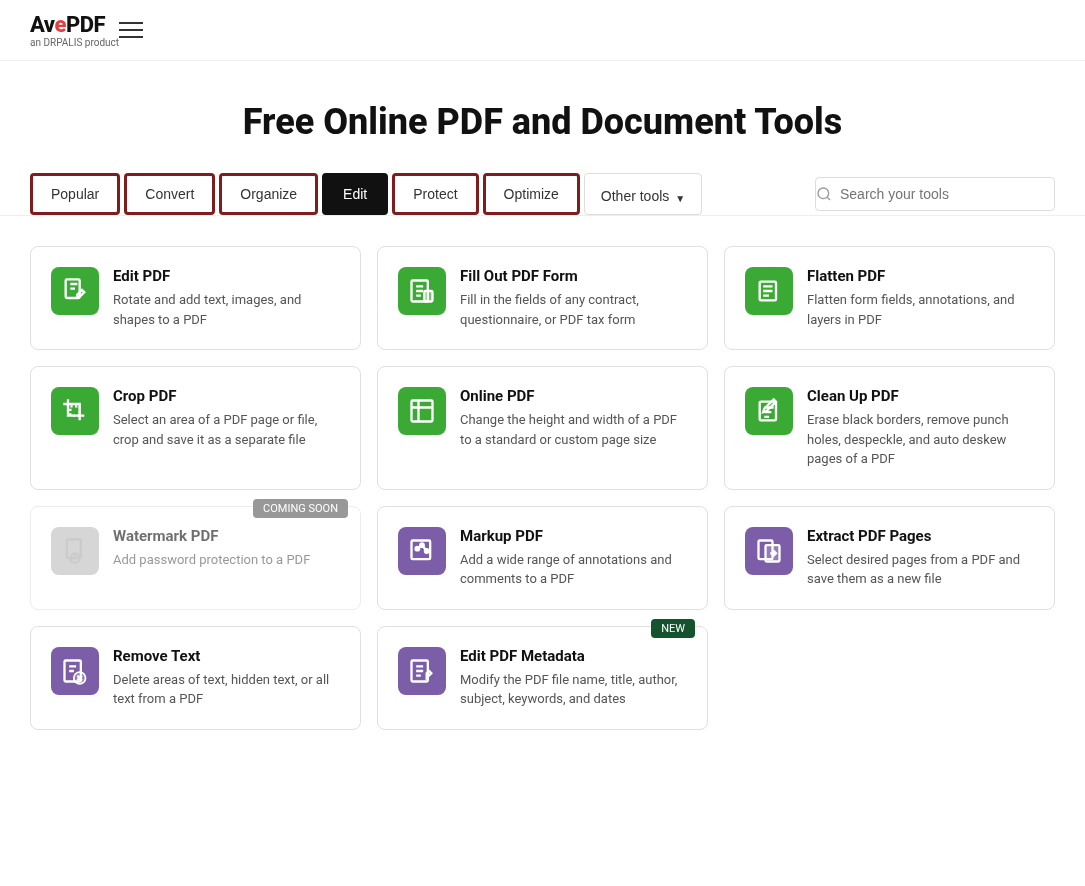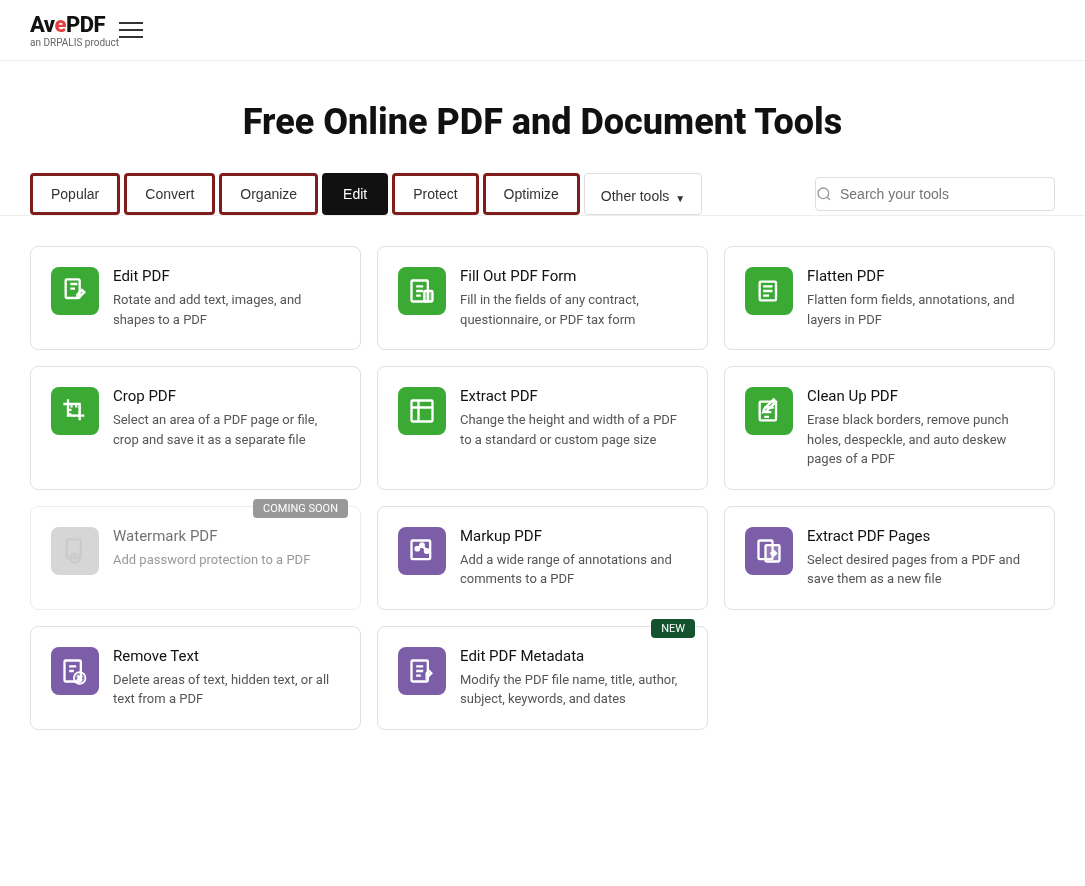--- a/index.html
+++ b/index.html
@@ -143,21 +143,21 @@
       border-radius: 8px;
       flex-shrink: 0;
       display: flex;
       align-items: center;
       justify-content: center;
     }
 
     .card-content { flex: 1; }
     .card-title {
       font-size: 15px;
-      font-weight: 400;
+      font-weight: 700;
       color: #111;
       margin-bottom: 5px;
     }
     .card-desc {
       font-size: 13px;
       color: #555;
       line-height: 1.5;
     }
 
     .badge {
@@ -280,21 +280,21 @@
   </div>
     <div class="card">
 
     <div class="card-icon" style="background:#3aaa35">
       <svg viewBox="0 0 24 24" fill="none" stroke="white" stroke-width="2" width="28" height="28">
           <rect x="3" y="3" width="18" height="18" rx="1"></rect>
           <path d="M9 3v18M3 9h18"></path>
         </svg>
     </div>
     <div class="card-content">
-      <div class="card-title">Extract PDF</div>
+      <div class="card-title">Online PDF</div>
       <div class="card-desc">Change the height and width of a PDF to a standard or custom page size</div>
     </div>
   </div>
     <div class="card">
 
     <div class="card-icon" style="background:#3aaa35">
       <svg viewBox="0 0 24 24" fill="none" stroke="white" stroke-width="2" width="28" height="28">
           <rect x="4" y="4" width="14" height="16" rx="1"></rect>
           <path d="M8 9l8 0M8 13l6 0M8 17l4 0"></path>
           <path d="M16 2l2 2-8 8-3 1 1-3 8-8z"></path>

